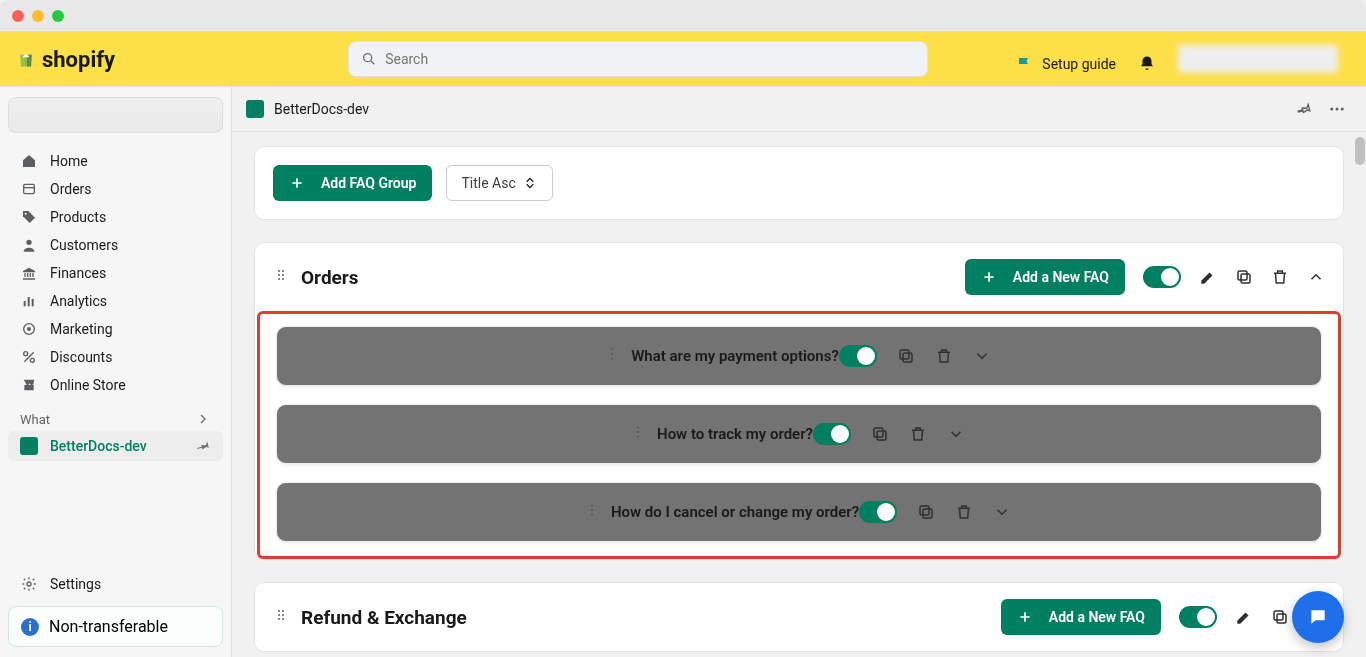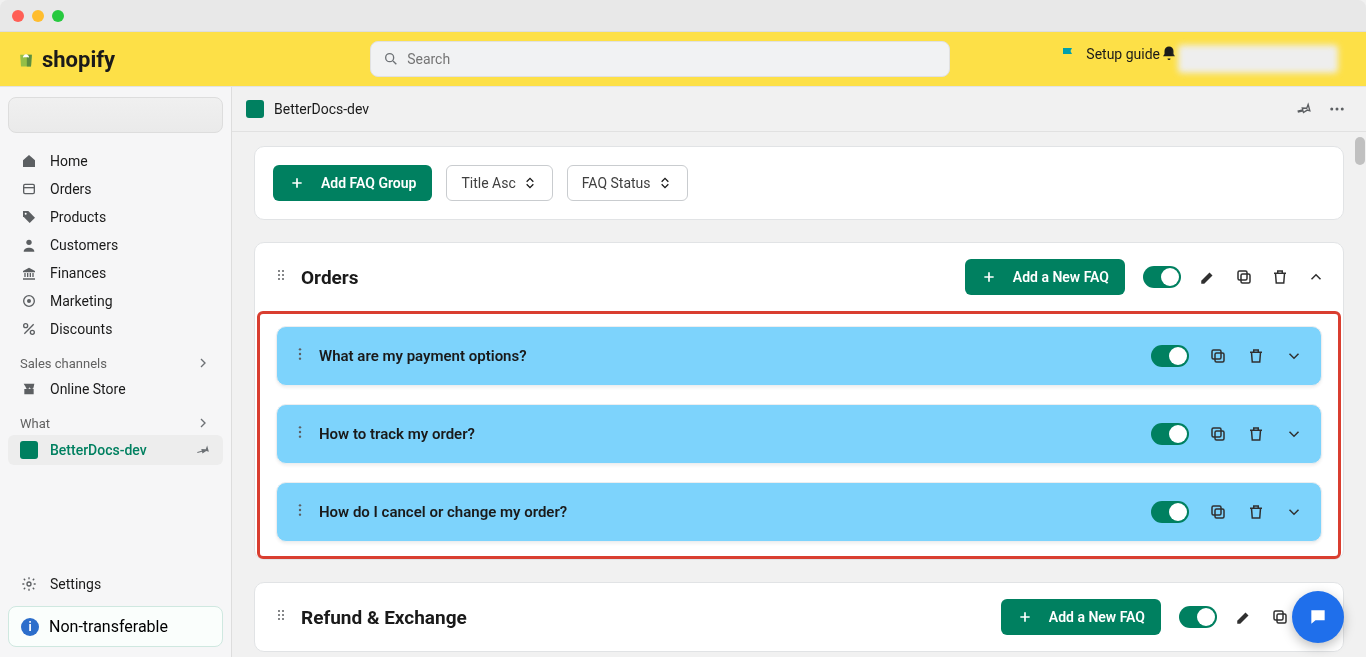--- a/index.html
+++ b/index.html
@@ -12,21 +12,21 @@
 .mac-yellow { background: #ffbd2e; }
 .mac-green { background: #27c93f; }
 
 
 .topbar { height: 55px; background: #fde047; display: flex; align-items: center; padding: 0 16px; border-bottom: 1px solid #e3e3e3; }
 .logo-wrap { display: flex; align-items: center; gap: 6px; width: 244px; }
 .shopify-logo-text { font-weight: 700; font-size: 22px; color: #1a1a1a; }
 .search-wrap { flex: 1; display: flex; justify-content: center; }
 .search-box { width: 580px; height: 36px; background: #f1f2f3; border: 1px solid #e1e1e1; border-radius: 8px; display: flex; align-items: center; padding: 0 12px; gap: 8px; }
 .search-box input { border: none; background: transparent; flex: 1; font-size: 14px; color: #616161; outline: none; }
-.top-right { display: flex; align-items: flex-start; padding-right: 12px; }
+.top-right { display: flex; align-items: flex-end; gap: 22px; padding-right: 12px; }
 .setup-guide { display: flex; align-items: center; gap: 8px; font-size: 14px; color: #1a1a1a; cursor: pointer; }
 
 
 .layout { display: flex; height: calc(657px - 32px - 55px); }
 .sidebar { width: 232px; background: #f6f6f7; border-right: 1px solid #e1e1e1; padding: 10px 8px 10px 8px; display: flex; flex-direction: column; position: relative; text-align: center; }
 .scrollbar-sidebar { position: absolute; right: -10px; top: 0; width: 10px; height: 100%; background: #e9e9e9; border-left: 1px solid #ddd; border-right: 1px solid #ddd; }
 .scrollbar-thumb-sb { position: absolute; top: 4px; left: 1px; width: 8px; height: 20px; background: #c0c0c0; border-radius: 4px; }
 .store-switcher { height: 36px; background: linear-gradient(#f0f0f0,#eaeaea); border: 1px solid #ddd; border-radius: 8px; margin-bottom: 14px; }
 .nav-group { display: flex; flex-direction: column; gap: 0; }
 .nav-item { display: flex; align-items: center; gap: 12px; padding: 6px 12px; font-size: 14px; color: #1a1a1a; border-radius: 8px; cursor: pointer; }
@@ -52,21 +52,21 @@
 .btn-outline { background: #fff; color: #404040; border: 1px solid #c9cccf; border-radius: 6px; padding: 9px 14px; font-size: 14px; display: flex; align-items: center; gap: 6px; cursor: pointer; }
 
 .group-card { background: #fff; border: 1px solid #e1e3e5; border-radius: 10px; margin-top: 22px; padding: 0; }
 .group-head { display: flex; align-items: center; justify-content: space-between; padding: 16px 18px; }
 .group-head-left { display: flex; align-items: center; gap: 12px; }
 .group-title { font-size: 19px; font-weight: 700; color: #1a1a1a; }
 .group-actions { display: flex; align-items: center; gap: 18px; }
 .icon-btn { color: #303030; cursor: pointer; display: flex; align-items: center; }
 
 .faq-list { padding: 0 18px 18px 18px; display: flex; flex-direction: column; gap: 18px; }
-.faq-row { background: #7dd3fc; border: 1px solid #eceef0; border-radius: 10px; box-shadow: 0 2px 3px rgba(0,0,0,0.06); padding: 18px 18px; display: flex; align-items: center; justify-content: space-between; }
+.faq-row { background: #737373; border: 1px solid #eceef0; border-radius: 10px; box-shadow: 0 2px 3px rgba(0,0,0,0.06); padding: 18px 18px; display: flex; align-items: center; justify-content: center; }
 .faq-left { display: flex; align-items: center; gap: 14px; }
 .faq-title { font-size: 15px; font-weight: 600; color: #1a1a1a; }
 .faq-actions { display: flex; align-items: center; gap: 20px; }
 
 .highlight-box { border: 3px solid #d93e30; border-radius: 6px; padding: 12px 0 14px 0; margin: 0 2px; }
 .highlight-box .faq-list { padding: 0 16px 0 16px; }
 
 
 .toggle { width: 38px; height: 22px; background: #008060; border-radius: 11px; position: relative; cursor: pointer; }
 .toggle::after { content: ""; position: absolute; top: 2px; right: 2px; width: 18px; height: 18px; background: #fff; border-radius: 50%; }
@@ -173,44 +173,48 @@
         <span class="icn">
             <svg class="svg16" viewBox="0 0 24 24">
               <path fill="#5c5f62" d="M3 9l9-5 9 5v2H3zM5 12h2v6H5zm4 0h2v6H9zm4 0h2v6h-2zm4 0h2v6h-2zM3 20h18v2H3z"></path>
             </svg>
           </span>
         <span>Finances</span>
       </div>
       <div class="nav-item">
         <span class="icn">
             <svg class="svg16" viewBox="0 0 24 24">
+              <rect x="4" y="12" width="3" height="8" fill="#5c5f62"></rect>
+              <rect x="10" y="6" width="3" height="14" fill="#5c5f62"></rect>
+              <rect x="16" y="9" width="3" height="11" fill="#5c5f62"></rect>
+            </svg>
+          </span>
+        <span>Analytics</span>
+      </div>
+      <div class="nav-item">
+        <span class="icn">
+            <svg class="svg16" viewBox="0 0 24 24">
               <circle cx="12" cy="12" r="8" fill="none" stroke="#5c5f62" stroke-width="2"></circle>
               <circle cx="12" cy="12" r="3" fill="#5c5f62"></circle>
             </svg>
           </span>
         <span>Marketing</span>
       </div>
       <div class="nav-item">
         <span class="icn">
             <svg class="svg16" viewBox="0 0 24 24">
               <circle cx="7" cy="7" r="3" fill="none" stroke="#5c5f62" stroke-width="2"></circle>
               <circle cx="17" cy="17" r="3" fill="none" stroke="#5c5f62" stroke-width="2"></circle>
               <line x1="5" y1="19" x2="19" y2="5" stroke="#5c5f62" stroke-width="2"></line>
             </svg>
           </span>
         <span>Discounts</span>
       </div>
     </div>
 
-    <div class="nav-section-head">
-      <span>Sales channels</span>
-      <svg class="svg16" viewBox="0 0 24 24">
-          <path d="M9 6l6 6-6 6" stroke="#6d7175" stroke-width="2" fill="none"></path>
-        </svg>
-    </div>
     <div class="nav-item">
       <span class="icn">
           <svg class="svg16" viewBox="0 0 24 24">
             <path fill="#5c5f62" d="M4 4h16l-1 5a3 3 0 01-6 0 3 3 0 01-6 0L4 4zm1 8h14v8H5z"></path>
           </svg>
         </span>
       <span>Online Store</span>
     </div>
 
     <div class="nav-section-head">
@@ -272,26 +276,20 @@
 
       <div class="toolbar-card">
         <button class="btn-primary">
           <svg class="svg16" viewBox="0 0 24 24">
               <path stroke="#fff" stroke-width="2.5" d="M12 5v14M5 12h14"></path>
             </svg>
           <span>Add FAQ Group</span>
         </button>
         <button class="btn-outline">
           <span>Title Asc</span>
-          <svg class="svg16" viewBox="0 0 24 24">
-              <path d="M7 10l5-5 5 5M7 14l5 5 5-5" stroke="#1a1a1a" stroke-width="2" fill="none"></path>
-            </svg>
-        </button>
-        <button class="btn-outline">
-          <span>FAQ Status</span>
           <svg class="svg16" viewBox="0 0 24 24">
               <path d="M7 10l5-5 5 5M7 14l5 5 5-5" stroke="#1a1a1a" stroke-width="2" fill="none"></path>
             </svg>
         </button>
       </div>
 
       <div class="group-card">
         <div class="group-head">
           <div class="group-head-left">
             <span class="drag-handle"><svg class="svg16" viewBox="0 0 24 24">

